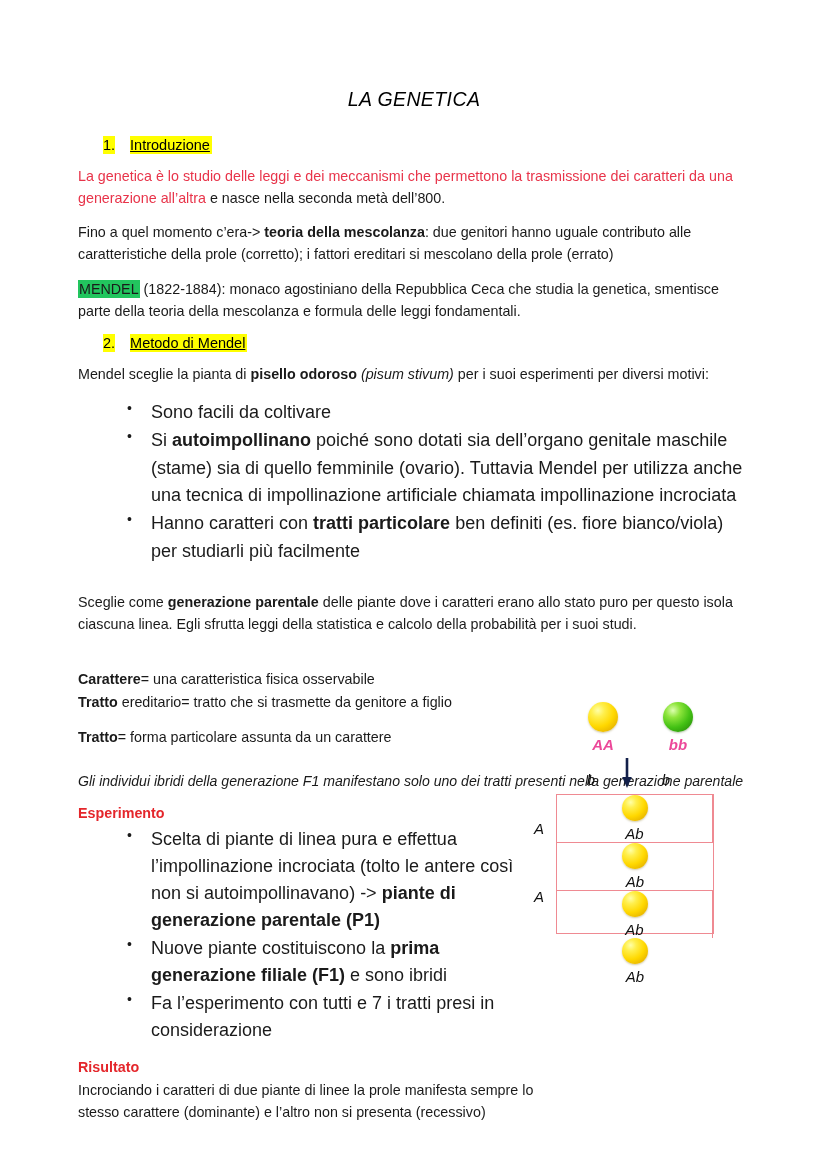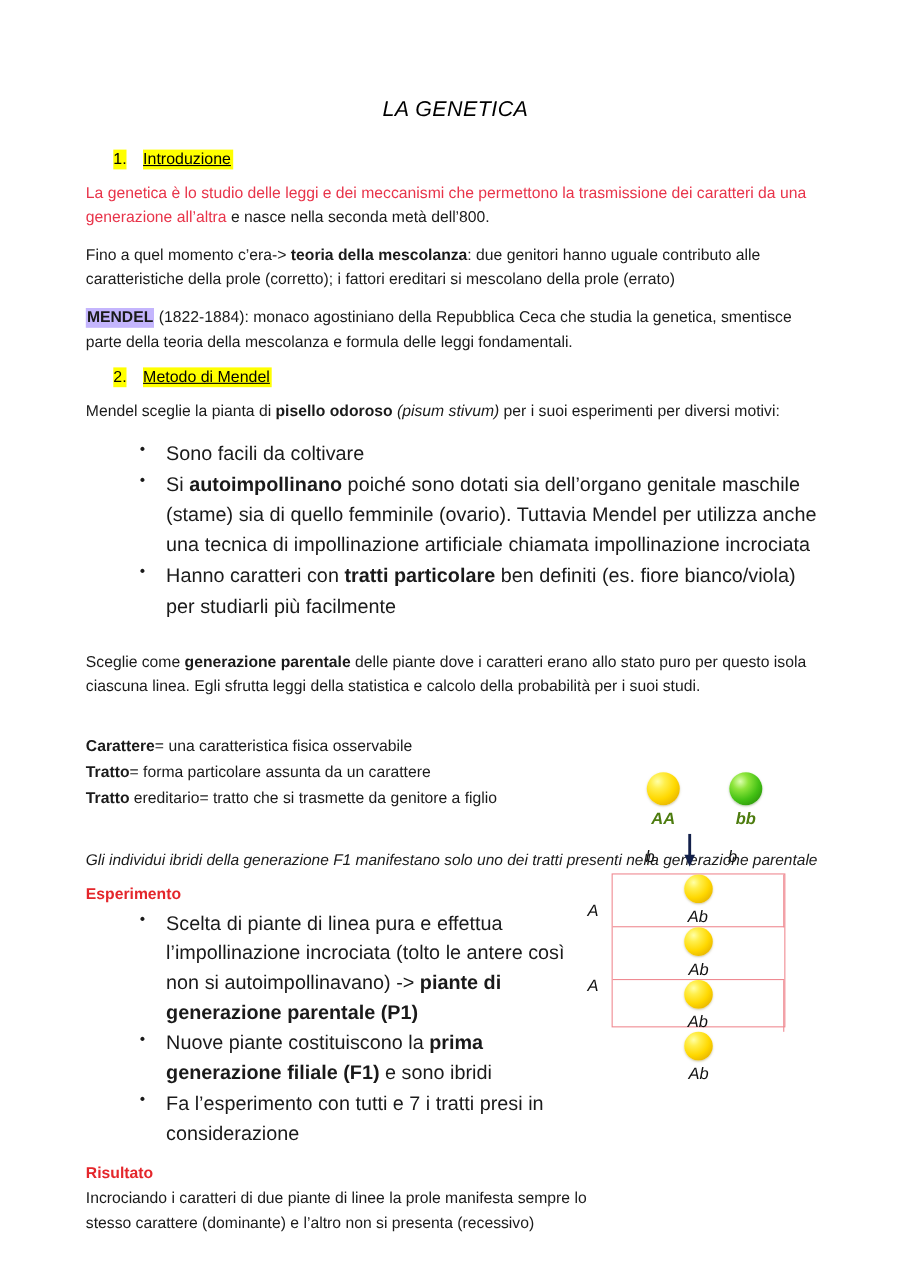--- a/index.html
+++ b/index.html
@@ -56,21 +56,21 @@
   }
   p.para {
     margin: 0 0 13px 0;
     font-size: 14.3px;
     line-height: 1.52;
   }
   p.tight { margin-bottom: 2px; }
   .red { color: #e8344a; }
   b, strong { font-weight: bold; }
   em, i { font-style: italic; }
-  .cyan { background: #c4b5fd; padding: 1px 1px; font-weight: bold; }
+  .cyan { background: #22c55e; padding: 1px 1px; }
   ul.bullets {
     margin: 0 0 13px 0;
     padding-left: 49px;
     list-style: none;
   }
   ul.bullets li {
     font-size: 18px;
     line-height: 1.52;
     position: relative;
     padding-left: 24px;
@@ -127,21 +127,21 @@
   }
   .sphere.green {
     background: radial-gradient(circle at 33% 28%,
         #ddffb0 0%, #8ee53c 25%, #43c114 58%, #2e9a0c 82%, #237c08 100%);
     box-shadow: 0 1px 2px rgba(40,90,10,0.35);
   }
   .gen-label {
     font-style: italic;
     font-weight: bold;
     font-size: 15px;
-    color: #4d7c0f;
+    color: #ec4899;
     text-align: center;
   }
   .allele-label {
     font-style: italic;
     font-size: 15px;
     color: #111;
     text-align: center;
   }
   .cell-label {
     font-style: italic;
@@ -227,22 +227,22 @@
       <li><span>Hanno caratteri con </span><b>tratti particolare</b><span> ben definiti (es. fiore bianco/viola) per studiarli più facilmente</span></li>
     </ul>
 
     <div class="spacer-md"></div>
 
     <p class="para"><span>Sceglie come </span><b>generazione parentale</b><span> delle piante dove i caratteri erano allo stato puro per questo isola ciascuna linea. Egli sfrutta leggi della statistica e calcolo della probabilità per i suoi studi.</span></p>
 
     <div class="spacer-lg"></div>
 
     <p class="para tight"><b>Carattere</b><span>= una caratteristica fisica osservabile</span></p>
+    <p class="para"><b>Tratto</b><span> ereditario= tratto che si trasmette da genitore a figlio</span></p>
     <p class="para tight"><b>Tratto</b><span>= forma particolare assunta da un carattere</span></p>
-    <p class="para"><b>Tratto</b><span> ereditario= tratto che si trasmette da genitore a figlio</span></p>
 
     <div class="spacer-lg"></div>
 
 
     <p class="italic-line">Gli individui ibridi della generazione F1 manifestano solo uno dei tratti presenti nella generazione parentale</p>
 
     <p class="lbl-bold-red">Esperimento</p>
 
     <div class="exp-block">
       <ul class="bullets">

